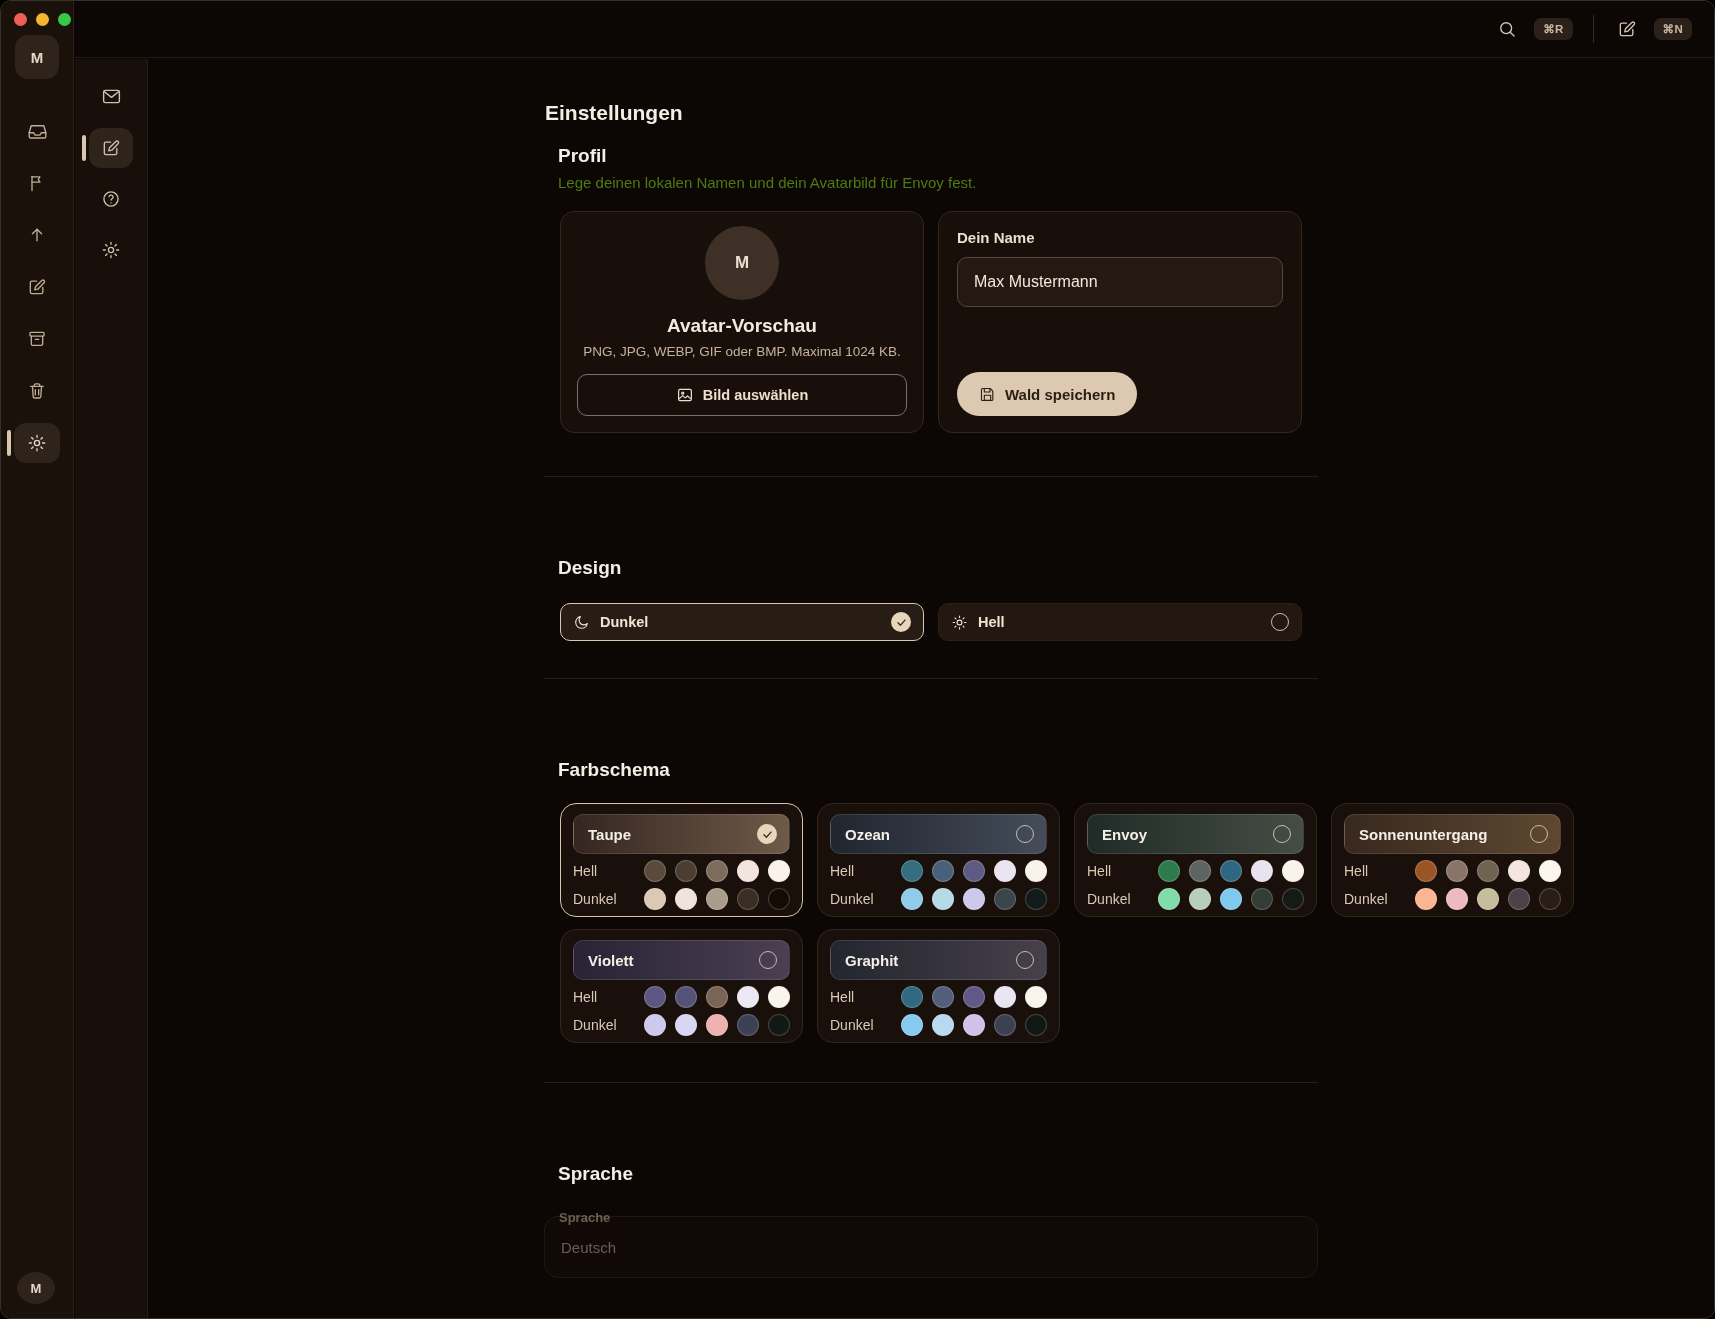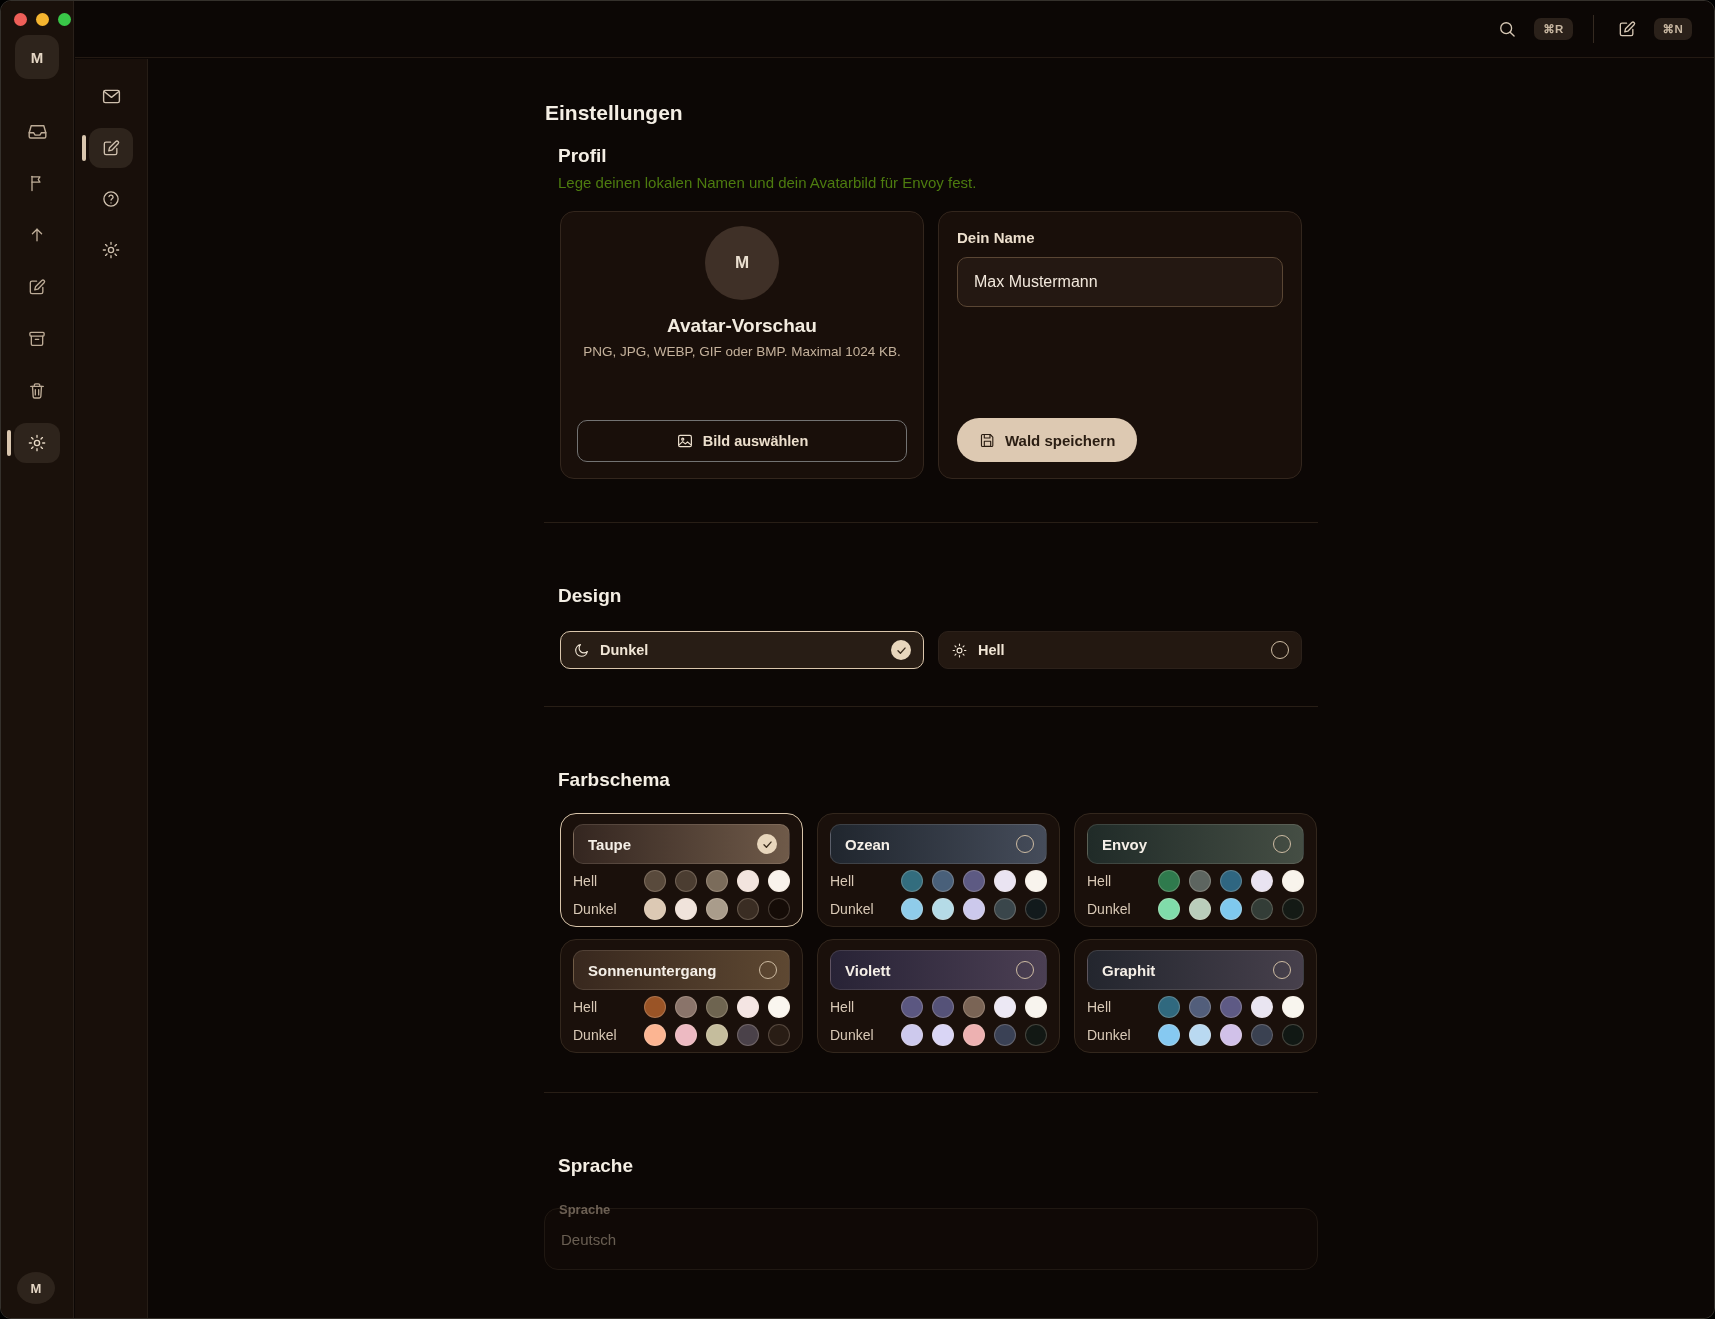--- a/index.html
+++ b/index.html
@@ -53,21 +53,21 @@
   .content{ position:absolute; left:147px; right:0; top:58px; bottom:0; background:#0c0705; overflow:hidden; }
   .col{ width:774px; margin:0 auto; position:relative; }
   .page-title{ margin:42px 0 0 0; padding-left:1px; font-size:21px; font-weight:bold; color:#f4eee4; }
   .sec-head{ font-size:19px; font-weight:bold; color:#f4eee4; margin:0; padding-left:14px; }
   .sec-sub{ font-size:15px; color:#4d7c0f; margin:7px 0 0 0; padding-left:14px; }
   .divider{ height:1px; background:#281e16; margin:0; }
 
   
   .grid2{ display:grid; grid-template-columns:1fr 1fr; gap:14px; margin:20px 16px 0 16px; }
   .card{ background:#190f0a; border:1px solid #33261d; border-radius:14px; }
-  .card.profile{ height:268px; }
+  .card.profile{ height:222px; }
   .avatar-card{ display:flex; flex-direction:column; align-items:center; padding:14px 16px 16px 16px; }
   .big-avatar{ width:74px; height:74px; border-radius:50%; background:#3f3027; color:#eadfd0;
                font-weight:bold; font-size:17px; display:flex; align-items:center; justify-content:center; }
   .avatar-title{ margin-top:15px; font-size:19px; font-weight:bold; color:#f2ebdf; }
   .avatar-hint{ margin-top:7px; font-size:13.5px; color:#c5b29c; }
   .btn-outline{ margin-top:auto; width:100%; height:42px; border-radius:10px; background:transparent;
                 border:1px solid #737373; color:#ecdfcd; font-weight:bold; font-size:14.5px;
                 display:flex; align-items:center; justify-content:center; gap:9px; cursor:pointer;
                 font-family:inherit; }
   .name-card{ display:flex; flex-direction:column; padding:17px 18px 16px 18px; }
@@ -85,40 +85,40 @@
                   padding:0 12px; cursor:pointer; background:#231811; border:1px solid #2c211a;
                   color:#f0e5d5; font-family:inherit; }
   .design-option.selected{ background:#281d15; border:1.5px solid #dac6ac; }
   .design-option .lbl{ font-size:14.5px; font-weight:bold; }
   .design-option .spacer{ flex:1; }
   .check-dot{ width:20px; height:20px; border-radius:50%; background:#e8d6bc; color:#3a2b1c;
               display:flex; align-items:center; justify-content:center; }
   .ring-dot{ width:18px; height:18px; border-radius:50%; border:1.5px solid #cdbba2; }
 
   
-  .scheme-grid{ display:grid; grid-template-columns:1fr 1fr 1fr; gap:12px 14px; margin:22px 16px 0 16px; }
+  .scheme-grid{ display:grid; grid-template-columns:1fr 1fr 1fr 1fr; gap:12px 14px; margin:22px 16px 0 16px; }
   .scheme-card{ height:114px; background:#1a100b; border:1px solid #33271d; border-radius:16px;
                 padding:10px 12px 0 12px; cursor:pointer; }
   .scheme-card.selected{ border:1.5px solid #d8c4aa; }
   .scheme-head{ height:40px; border-radius:10px; display:flex; align-items:center; padding:0 12px 0 14px;
                 border:1px solid rgba(255,240,220,.12); }
   .scheme-head .ttl{ font-size:15px; font-weight:bold; color:#f5efe7; flex:1; }
   .swatch-row{ display:flex; align-items:center; gap:9px; margin-top:6px; }
   .swatch-row .rl{ width:62px; font-size:14px; color:#d9c9b6; }
   .dot{ width:22px; height:22px; border-radius:50%; border:1px solid rgba(240,225,205,.22); }
 
   
   .lang-wrap{ position:relative; height:130px; margin-top:20px; }
   .dim{ opacity:.45; }
   .lang-label{ position:absolute; left:15px; top:5px; font-size:13px; font-weight:bold; color:#d8c5ae; z-index:1; }
   .lang-select{ position:absolute; left:0; right:0; top:11px; height:62px; border-radius:14px;
                 background:#150d08; border:1px solid #3a2d22; display:flex; align-items:center;
                 padding:0 16px; color:#d8c5ae; font-size:15px; cursor:pointer; }
 
-  .mt36{ margin-top:20px; } .mt43{ margin-top:43px; } .mt52{ margin-top:62px; }
+  .mt36{ margin-top:20px; } .mt43{ margin-top:43px; } .mt52{ margin-top:80px; }
   .mt37{ margin-top:37px; } .mt39{ margin-top:39px; }
   svg{ display:block; }
 </style>
 </head>
 <body>
 
 <div class="window">
 
   <nav class="rail">
     <div class="traffic">

